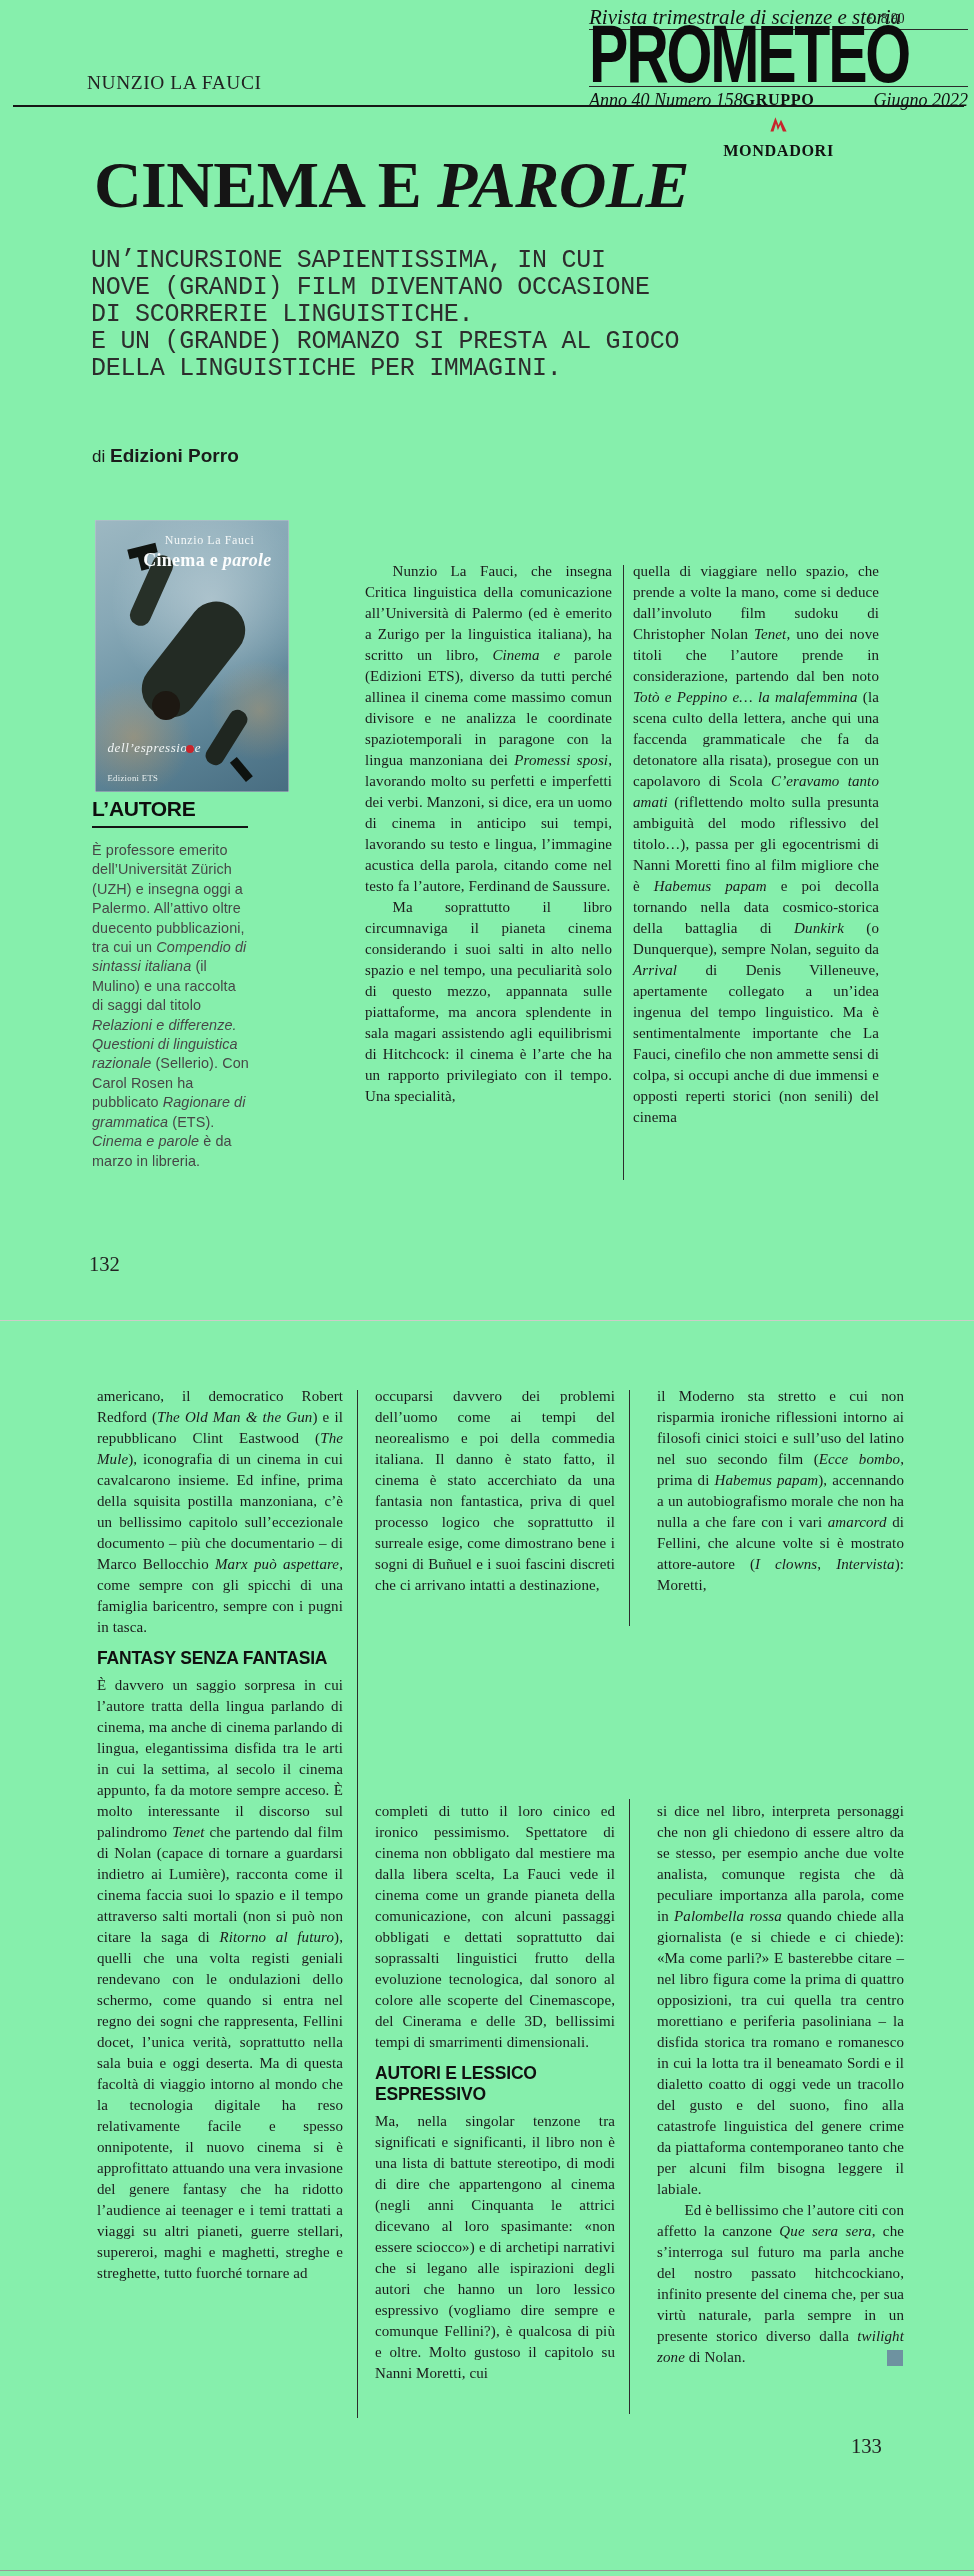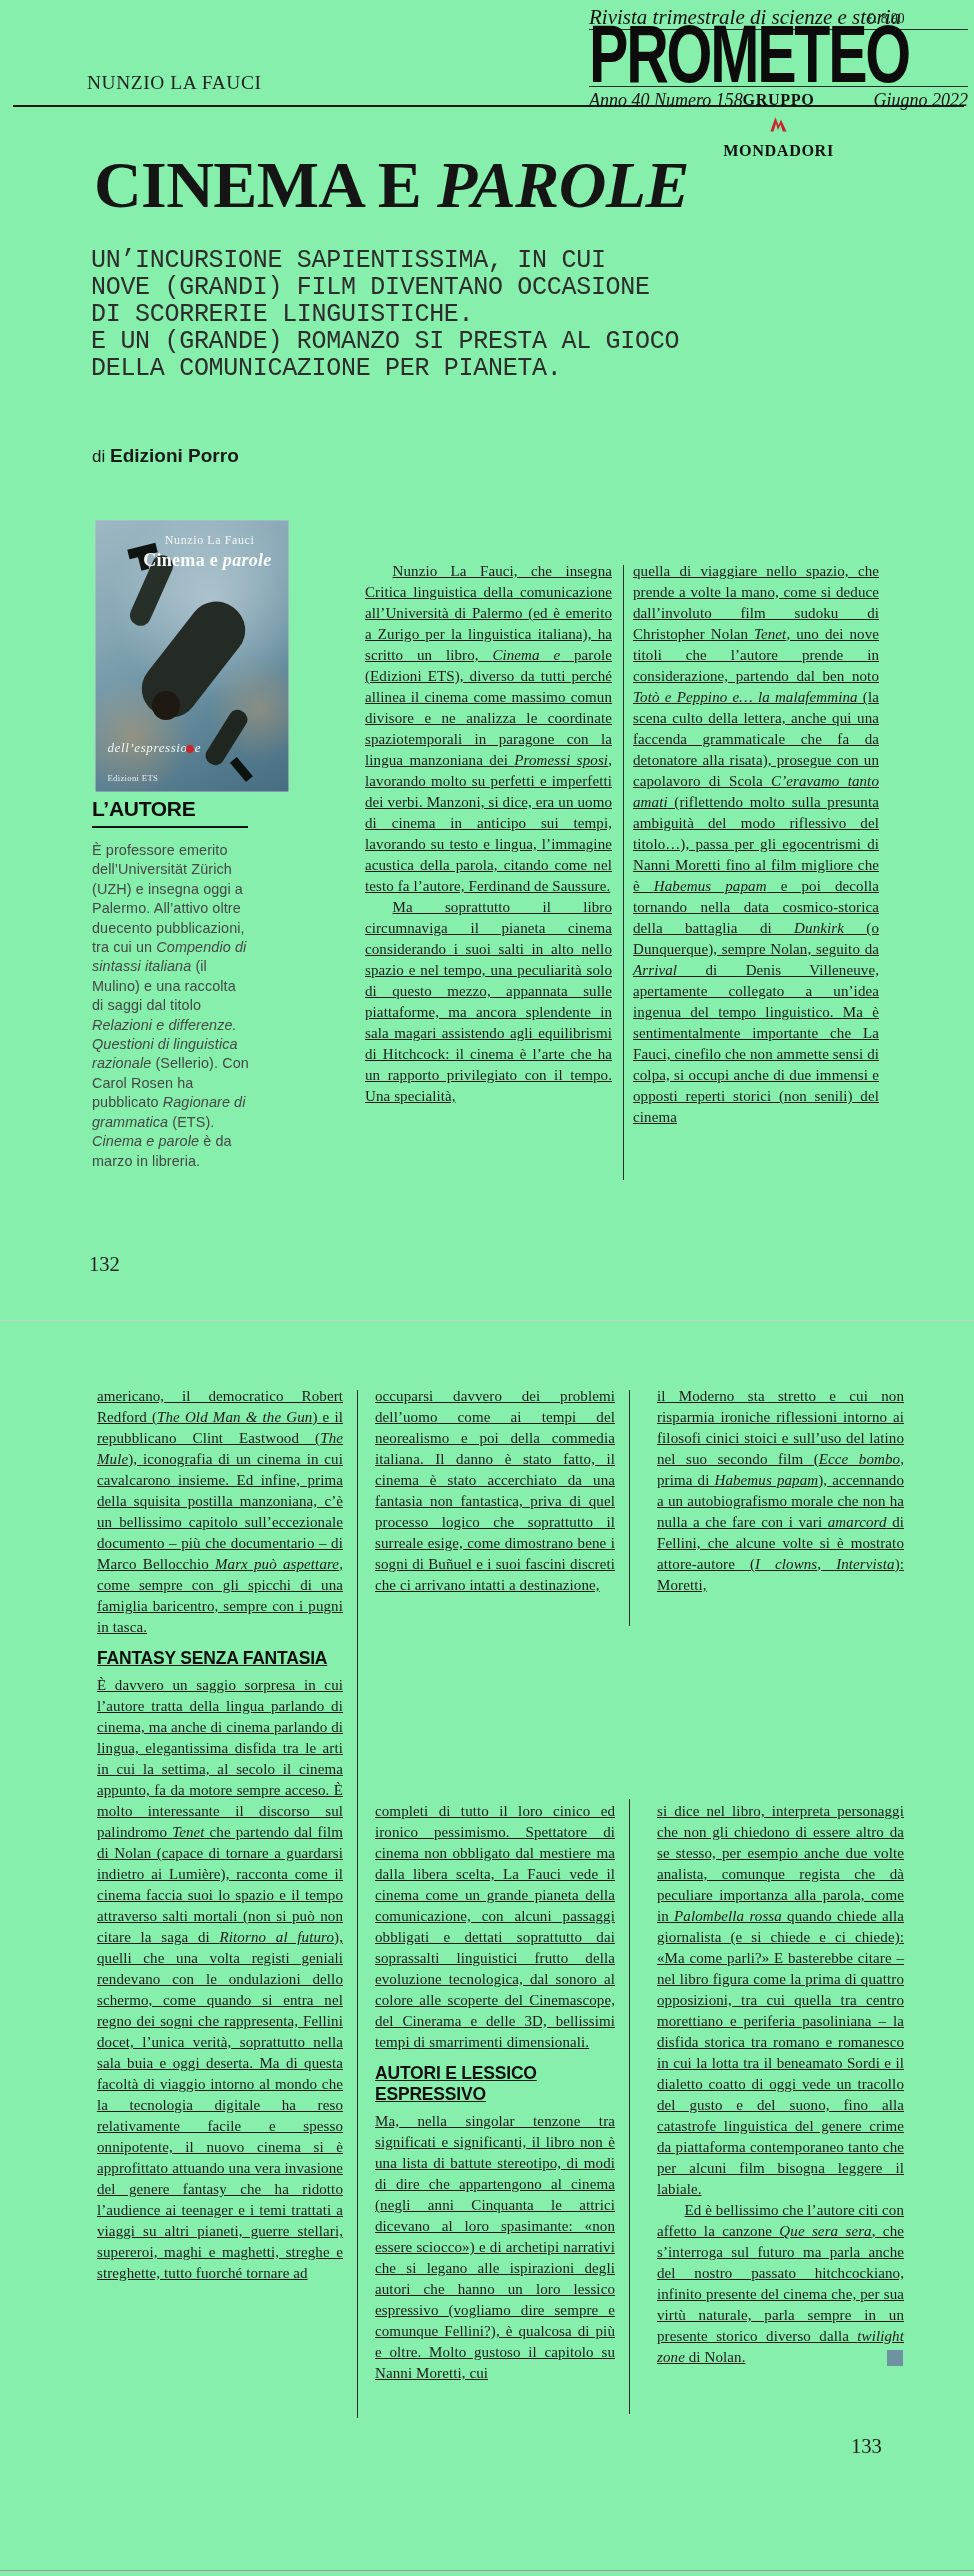--- a/index.html
+++ b/index.html
@@ -60,21 +60,21 @@
 
   
   .authorbox-head{left:92px;top:797px;font-family:"Liberation Sans",sans-serif;font-weight:800;
                   font-size:21px;letter-spacing:-0.3px;color:#0e0e0e;}
   .authorbox-rule{left:92px;top:826px;width:156px;height:1.9px;background:#141414;}
   .authorbox-body{left:92px;top:841px;width:159px;font-family:"Liberation Sans",sans-serif;
                   font-size:14.4px;line-height:19.4px;color:#474747;letter-spacing:0.1px;}
 
   
   .bodytext{font-size:15px;line-height:21px;text-align:justify;color:#1b1b1b;
-            letter-spacing:0.1px;hyphens:auto;text-decoration:underline;}
+            letter-spacing:0.1px;hyphens:auto;}
   .bodytext p{margin:0;}
   .bodytext p.ind{text-indent:27.5px;}
   .colhead{font-family:"Liberation Sans",sans-serif;font-weight:800;font-size:17.5px;line-height:21px;
            letter-spacing:-0.2px;color:#101010;margin:10px 0 6.2px 0;text-align:left;text-indent:0;}
   .p1c2{left:365px;top:561px;width:247px;}
   .p1c3{left:633px;top:561px;width:246px;}
   .vrule{width:1.2px;background:#2d2d2d;}
   .div-p1{left:623px;top:565px;height:615px;}
   .pagenum{font-size:20.6px;color:#222;}
   .pn132{left:89px;top:1253px;}
@@ -127,21 +127,21 @@
   <div class="abs kicker">NUNZIO LA FAUCI</div>
   <div class="abs kicker-rule"></div>
   <div class="abs title">
     <span>CINEMA E </span><i>PAROLE</i>
   </div>
   <div class="abs standfirst">
       <div>UN’INCURSIONE SAPIENTISSIMA, IN CUI</div>
       <div>NOVE (GRANDI) FILM DIVENTANO OCCASIONE</div>
       <div>DI SCORRERIE LINGUISTICHE.</div>
       <div>E UN (GRANDE) ROMANZO SI PRESTA AL GIOCO</div>
-      <div>DELLA COMUNICAZIONE PER PIANETA.</div>
+      <div>DELLA LINGUISTICHE PER IMMAGINI.</div>
     </div>
   <div class="abs byline">
     <span>di </span><b>Edizioni Porro</b>
   </div>
 
   <div class="abs cover">
     <div class="sil sil-gun"></div>
     <div class="sil sil-gun2"></div>
     <div class="sil sil-arm"></div>
     <div class="sil sil-body"></div>

